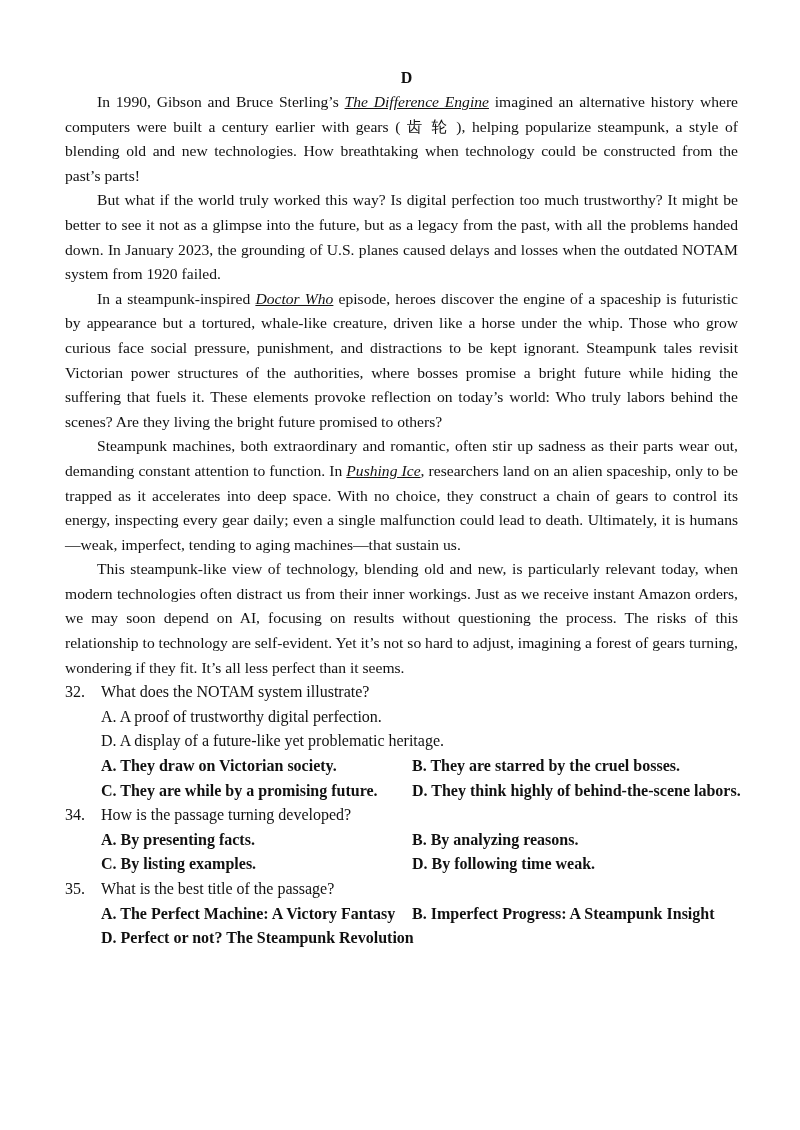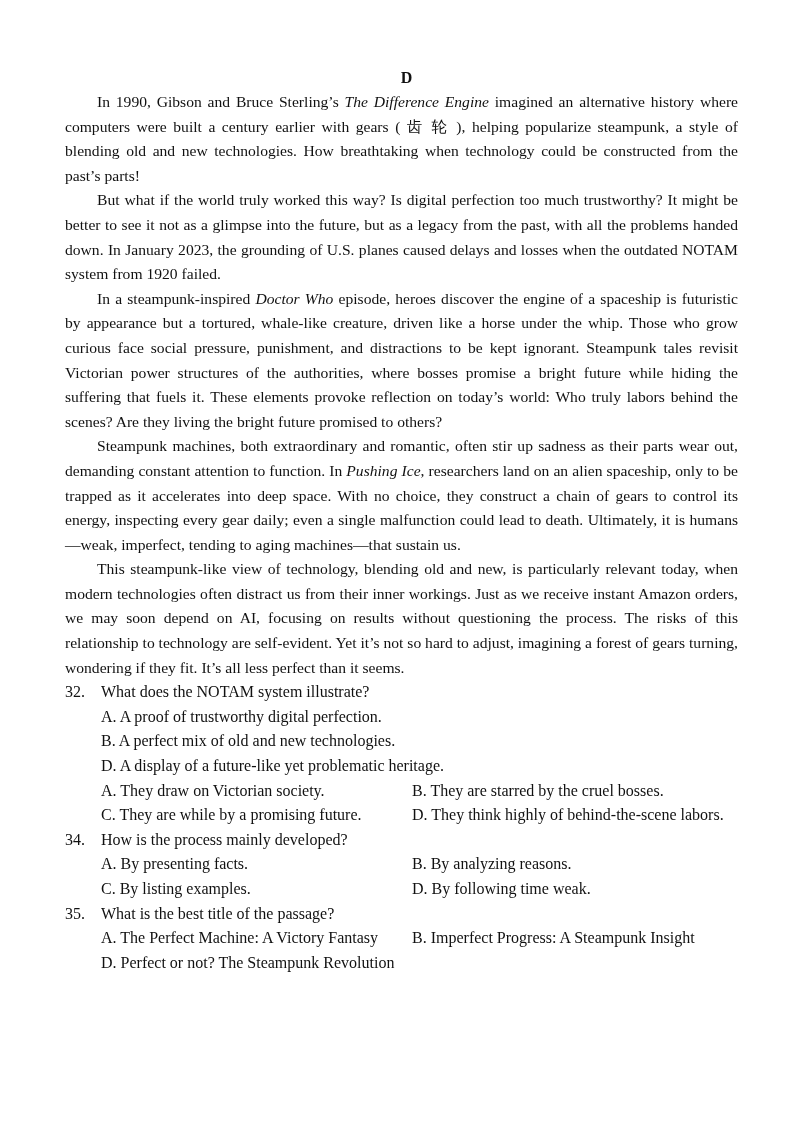--- a/index.html
+++ b/index.html
@@ -29,21 +29,21 @@
       height: 24px;
       margin-left: 10px;
     }
     .para {
       font-size: 15.6px;
       line-height: 24.6px;
       text-align: justify;
       text-indent: 32px;
       margin: 0;
     }
-    .para em { font-style: italic; }
+    .para em { font-style: italic; text-decoration: underline; }
     .questions {
       margin-top: 0px;
     }
     .q {
       font-size: 16px;
       line-height: 24.6px;
     }
     .q-stem {
       display: flex;
     }
@@ -51,20 +51,21 @@
       width: 36px;
       flex: none;
     }
     .opts-col {
       padding-left: 36px;
     }
     .opts-grid {
       padding-left: 36px;
       display: grid;
       grid-template-columns: 311px 1fr;
+      font-weight: bold;
     }
     .opt { white-space: nowrap; }
   </style>
 </head>
 <body>
 
 <div class="page">
   <div class="section-title">D</div>
 
   <div class="passage">
@@ -77,38 +78,37 @@
 
   <div class="questions">
 
     <div class="q">
       <div class="q-stem">
         <span class="q-num">32.</span>
         <span>What does the NOTAM system illustrate?</span>
       </div>
       <div class="opts-col">
         <div class="opt">A. A proof of trustworthy digital perfection.</div>
-        <div class="opt">B. A perfect mix of old and new technologies.</div>
         <div class="opt">D. A display of a future-like yet problematic heritage.</div>
       </div>
     </div>
 
     <div class="q">
       <div class="opts-grid">
         <div class="opt">A. They draw on Victorian society.</div>
         <div class="opt">B. They are starred by the cruel bosses.</div>
         <div class="opt">C. They are while by a promising future.</div>
         <div class="opt">D. They think highly of behind-the-scene labors.</div>
       </div>
     </div>
 
     <div class="q">
       <div class="q-stem">
         <span class="q-num">34.</span>
-        <span>How is the process mainly developed?</span>
+        <span>How is the passage turning developed?</span>
       </div>
       <div class="opts-grid">
         <div class="opt">A. By presenting facts.</div>
         <div class="opt">B. By analyzing reasons.</div>
         <div class="opt">C. By listing examples.</div>
         <div class="opt">D. By following time weak.</div>
       </div>
     </div>
 
     <div class="q">

